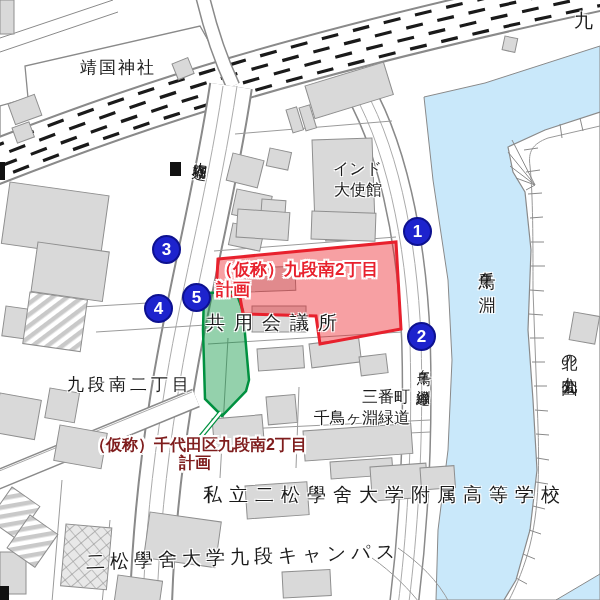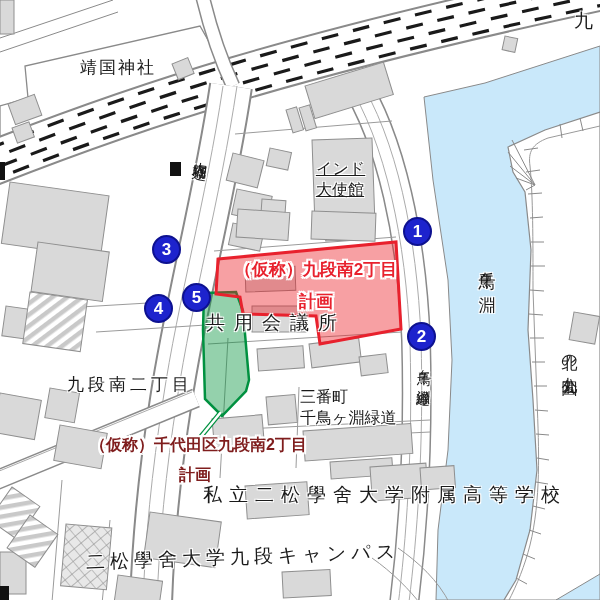--- a/index.html
+++ b/index.html
@@ -9,32 +9,32 @@
   }
   .map-root svg{position:absolute;left:0;top:0;}
   .lbl{
     position:absolute;color:#1a1a1a;white-space:nowrap;line-height:1.15;
     text-shadow:-1px -1px 0 #fff,1px -1px 0 #fff,-1px 1px 0 #fff,1px 1px 0 #fff,0 0 3px #fff;
   }
   .v{writing-mode:vertical-rl;text-orientation:upright;}
   .lbl-yasukuni{left:80px;top:58px;font-size:17px;letter-spacing:2px;}
   .lbl-kudan{left:574px;top:10px;font-size:19px;}
   .lbl-uchibori{left:193px;top:150px;font-size:15px;letter-spacing:2px;transform:rotate(9deg);}
-  .lbl-india{left:316px;top:158px;width:66px;text-align:left;font-size:16px;line-height:21px;text-decoration:underline;}
+  .lbl-india{left:316px;top:158px;width:66px;text-align:right;font-size:16px;line-height:21px;}
   .lbl-chiaki{left:206px;top:312px;font-size:19px;letter-spacing:9px;}
   .lbl-kudanminami{left:67px;top:348px;font-size:17px;letter-spacing:4px;margin-top:27px;}
-  .lbl-sanbancho{left:300px;top:386px;width:110px;text-align:left;font-size:16px;line-height:21px;}
+  .lbl-sanbancho{left:300px;top:386px;width:110px;text-align:right;font-size:16px;line-height:21px;}
   .lbl-chidorigafuchi{left:477px;top:258px;font-size:17px;letter-spacing:2px;}
   .lbl-ryokudo{left:417px;top:360px;font-size:14px;letter-spacing:1px;transform:rotate(3deg);}
   .lbl-kitanomaru{left:560px;top:342px;font-size:16px;letter-spacing:2px;}
   .lbl-hs{left:203px;top:484px;font-size:19px;letter-spacing:7px;text-align:center;}
   .lbl-campus{left:86px;top:546px;font-size:19px;letter-spacing:5px;transform:rotate(-2deg);}
-  .lbl-red{left:216px;top:260px;width:200px;text-align:center;color:#e8212d;font-weight:bold;font-size:17px;
+  .lbl-red{left:216px;top:260px;width:200px;color:#e8212d;font-weight:bold;font-size:17px;
            text-shadow:-2px -2px 0 #fff,2px -2px 0 #fff,-2px 2px 0 #fff,2px 2px 0 #fff,0 2px 0 #fff,0 -2px 0 #fff,2px 0 0 #fff,-2px 0 0 #fff;}
-  .lbl-red .l2,.lbl-green .l2{display:block;margin-top:12px;}
+  .lbl-red .l2,.lbl-green .l2{display:block;}
   .lbl-green{left:90px;top:436px;width:210px;text-align:center;color:#7f1d1d;font-weight:bold;font-size:16px;
            text-shadow:-2px -2px 0 #fff,2px -2px 0 #fff,-2px 2px 0 #fff,2px 2px 0 #fff,0 2px 0 #fff,0 -2px 0 #fff,2px 0 0 #fff,-2px 0 0 #fff;}
   .marker{
     position:absolute;width:25px;height:25px;border-radius:50%;
     background:#1d23cd;border:2px solid #0d1190;color:#fff;
     display:flex;align-items:center;justify-content:center;
     font-weight:bold;font-size:17px;box-sizing:content-box;
   }
   .m1{left:403px;top:217px;} .m2{left:407px;top:322px;}
   .m3{left:152px;top:235px;} .m4{left:144px;top:294px;} .m5{left:182px;top:283px;}

